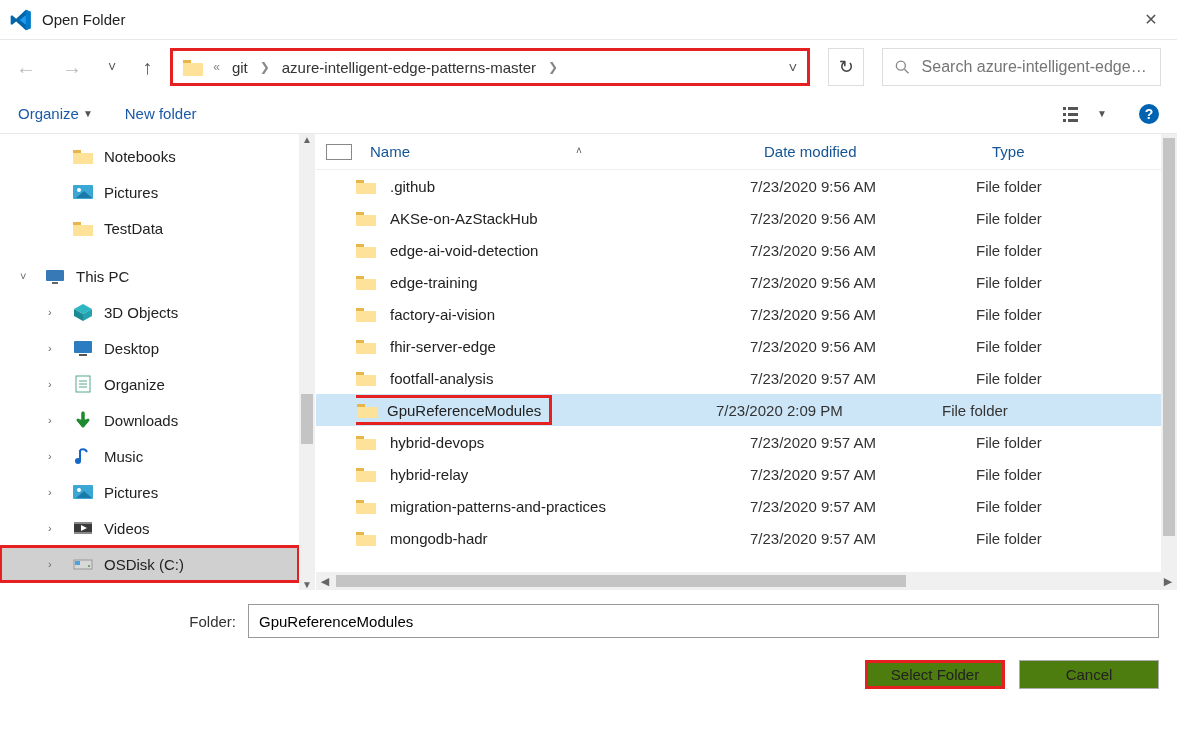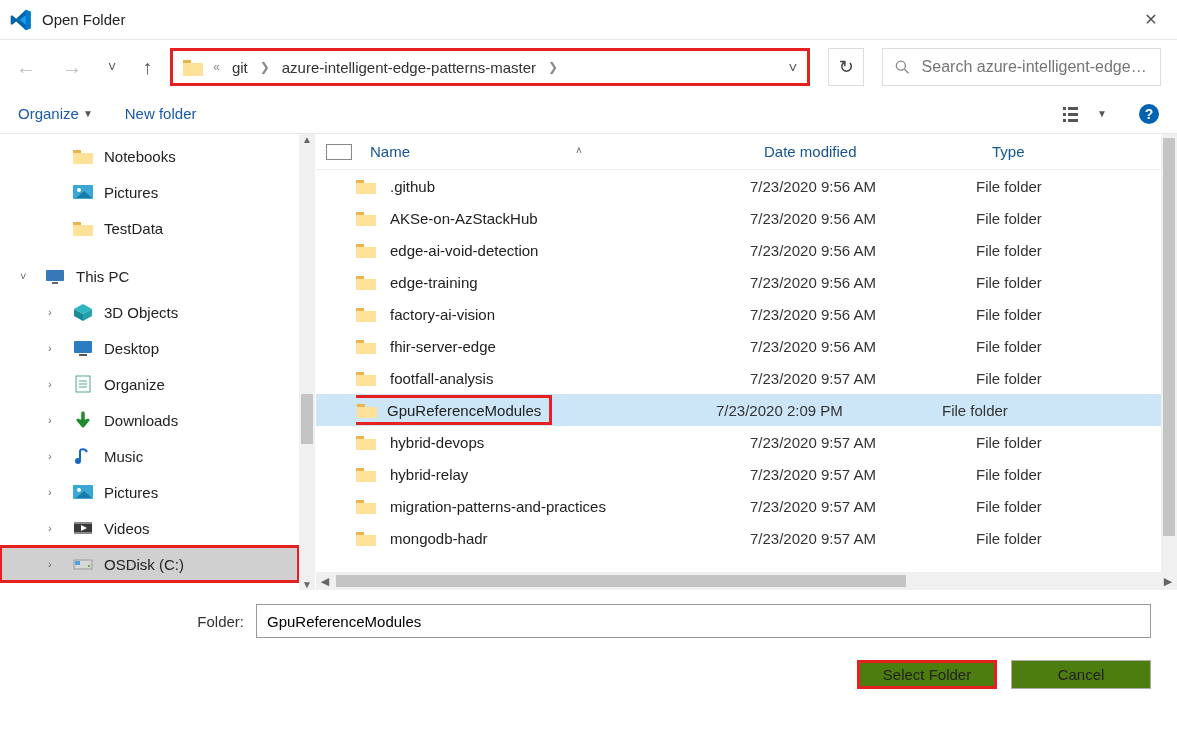--- a/index.html
+++ b/index.html
@@ -65,21 +65,21 @@
 
   .hscroll { height:18px; background:#f0f0f0; display:flex; align-items:center; }
   .hscroll .arrow { width:18px; text-align:center; color:#666; font-size:11px; }
   .hscroll .track { flex:1; height:12px; position:relative; }
   .hscroll .hthumb { position:absolute; left:2px; width:570px; top:0; bottom:0; background:#c4c4c4; }
 
   .vscroll { position:absolute; right:0; top:0; width:16px; bottom:18px; background:#f0f0f0; }
   .vscroll .vthumb { position:absolute; left:2px; right:2px; top:4px; height:398px; background:#c4c4c4; }
 
   
-  .footer { padding:14px 26px 0; }
+  .footer { padding:14px 18px 0; }
   .folder-row { display:flex; align-items:center; gap:12px; margin-bottom:22px; }
   .folder-row label { width:218px; text-align:right; color:#333; }
   .folder-row input { flex:1; height:34px; border:1px solid #999; padding:0 10px; font-size:15px; }
   .btn-row { display:flex; justify-content:flex-end; gap:14px; }
   .btn { height:29px; min-width:140px; border:1px solid #adadad; background:#4d7c0f; display:flex; align-items:center; justify-content:center; cursor:pointer; }
   .btn.primary-hl { border:3px solid #e62020; }
 
   
   .folder-svg rect.tab { fill:#e8b54a; }
   .folder-svg rect.body { fill:#ffe29a; }

